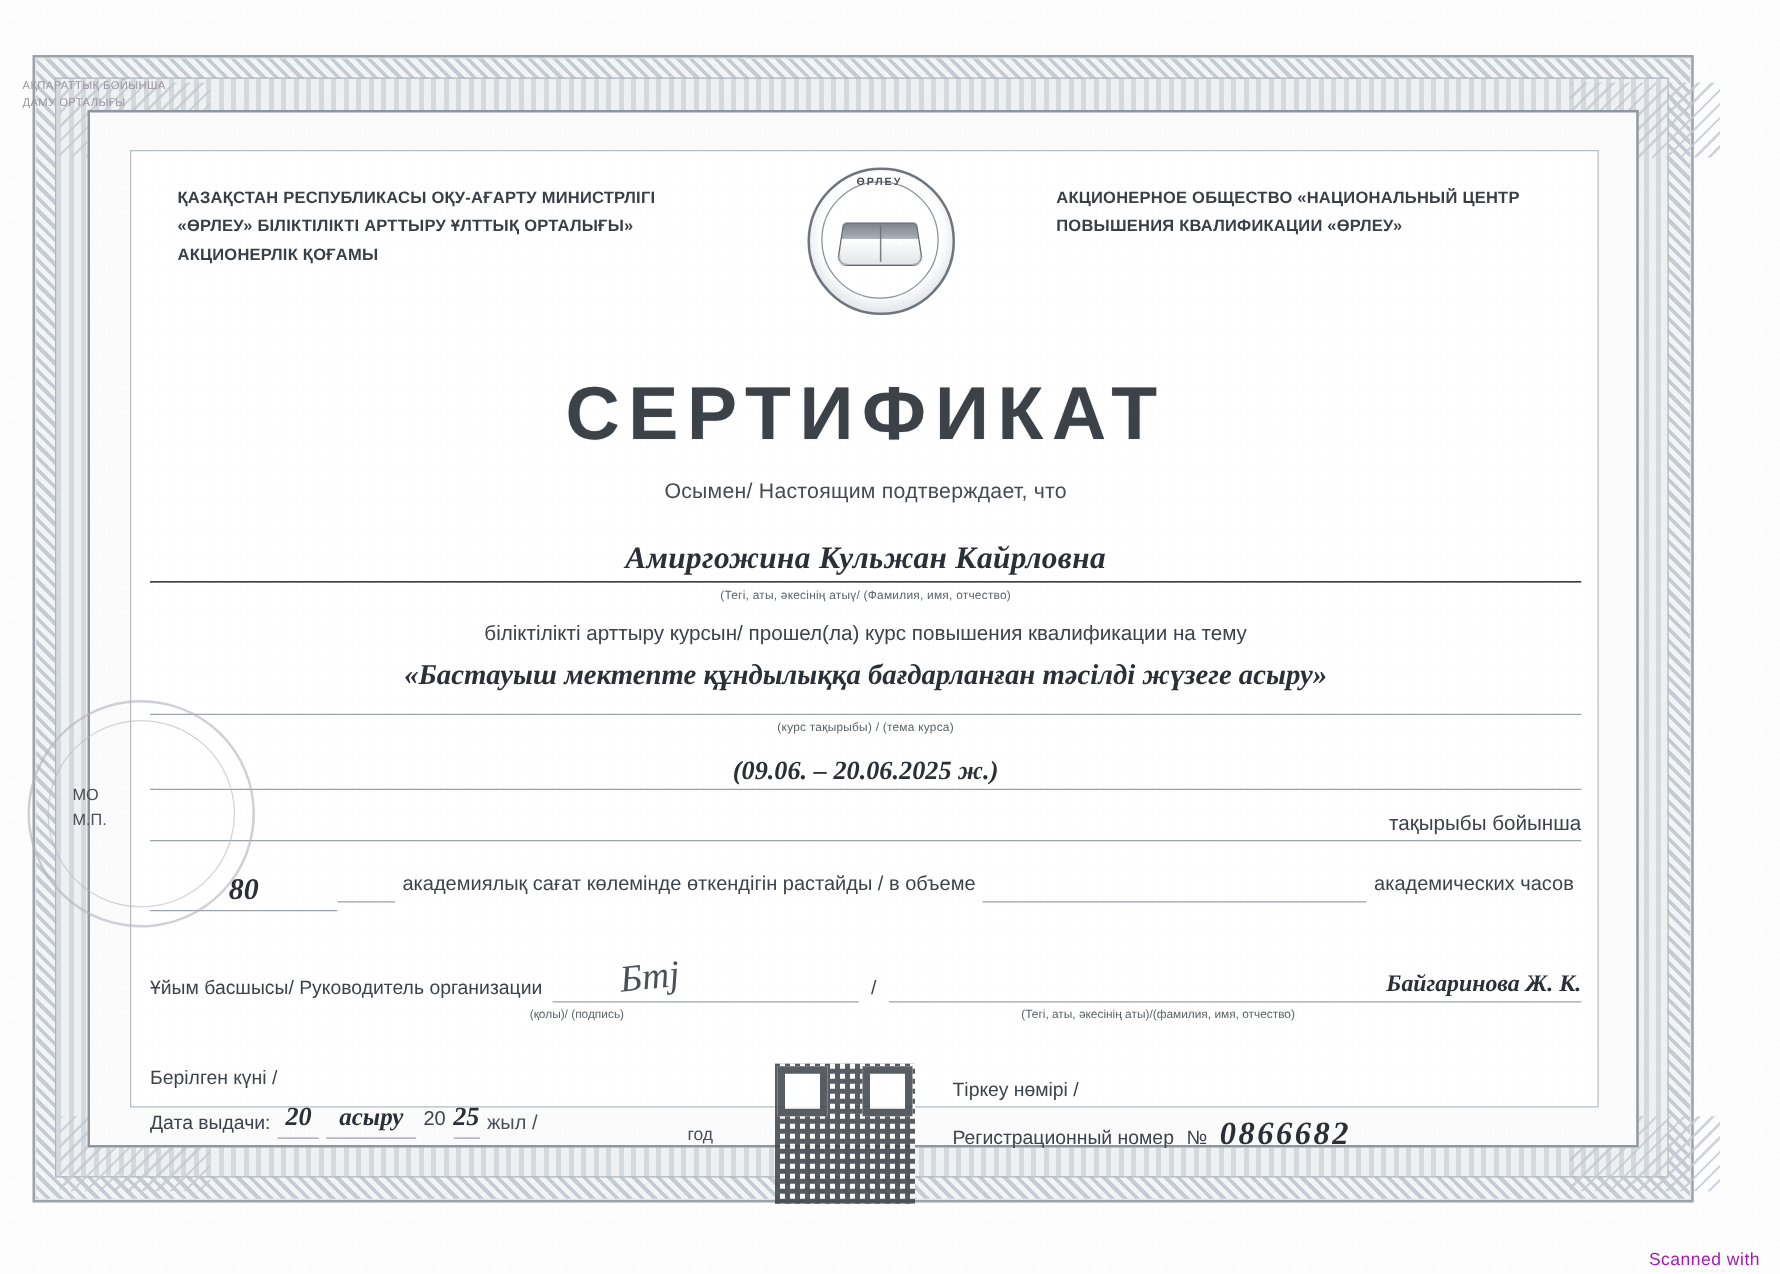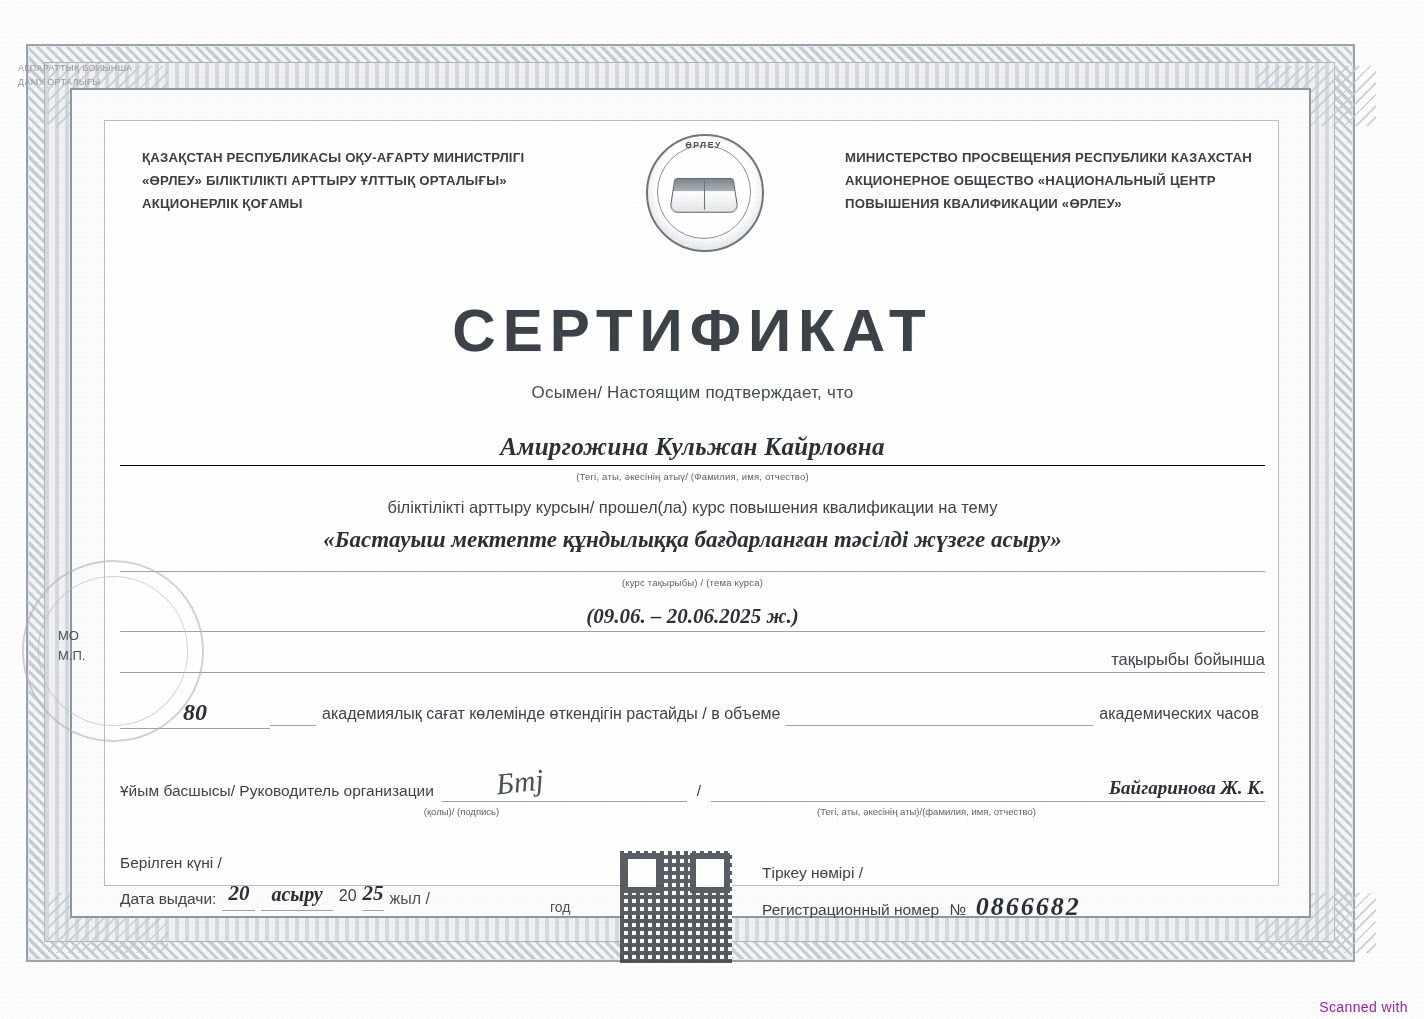--- a/index.html
+++ b/index.html
@@ -240,21 +240,21 @@
     font-size: 16.5px;
     color: #3d4349;
     background: #fff;
     padding-left: 8px;
   }
 
   
   .hours-row {
     margin-top: 26px;
     display: flex;
-    align-items: center;
+    align-items: flex-start;
     font-size: 16px;
     color: #3d4349;
     gap: 0;
   }
   .hours-value {
     width: 150px;
     text-align: center;
     font-family: "Liberation Serif", serif;
     font-weight: 700;
     font-style: italic;
@@ -503,21 +503,20 @@
       </div>
 
       <div class="emblem">
         <div class="ring"></div>
         <div class="ring2"></div>
         <div class="book"></div>
         <div class="arc-top">ӨРЛЕУ</div>
       </div>
 
       <div class="header-block header-right">
-        <div>МИНИСТЕРСТВО ПРОСВЕЩЕНИЯ  РЕСПУБЛИКИ КАЗАХСТАН</div>
         <div>АКЦИОНЕРНОЕ  ОБЩЕСТВО  «НАЦИОНАЛЬНЫЙ ЦЕНТР</div>
         <div>ПОВЫШЕНИЯ КВАЛИФИКАЦИИ  «ӨРЛЕУ»</div>
       </div>
     </div>
 
     <div class="title">СЕРТИФИКАТ</div>
     <div class="subtitle">Осымен/ Настоящим подтверждает, что</div>
 
     <div class="name-row">
       <span class="name">Амиргожина Кульжан Кайрловна</span>

